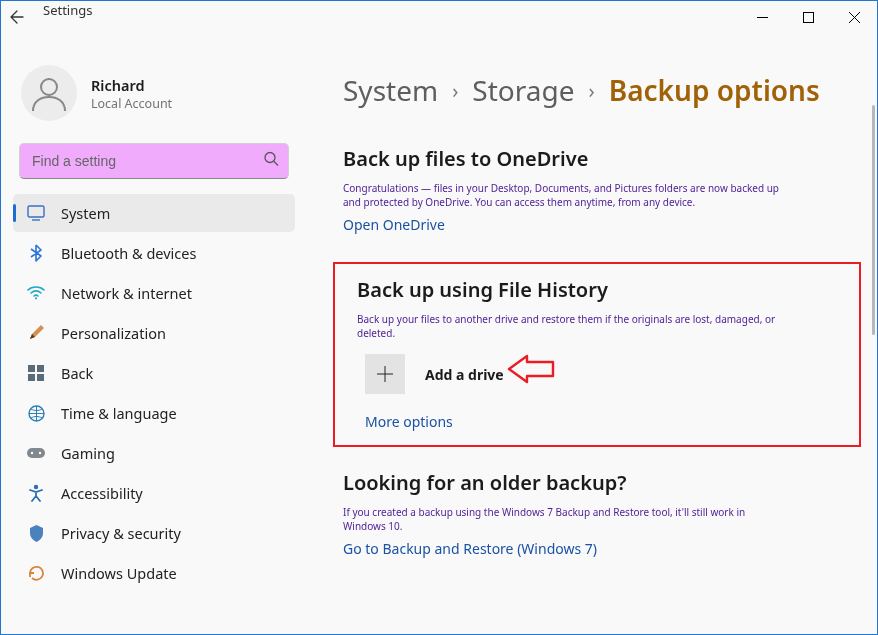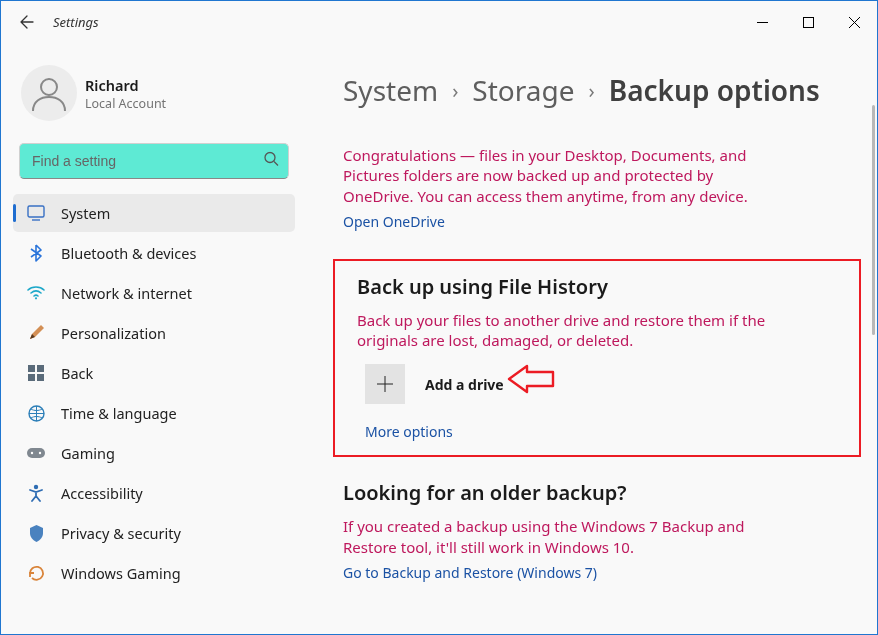--- a/index.html
+++ b/index.html
@@ -17,24 +17,21 @@
       width: 100%;
       height: 100%;
       border: 1px solid #2076d0;
       display: flex;
       flex-direction: column;
       background: #f9f9f9;
     }
     .titlebar {
       height: 42px;
       display: flex;
-      align-items: center;
-      padding-left: 10px;
       background: #f9f9f9;
-      font-style: italic;
     }
     .titlebar .back-btn {
       width: 32px; height: 32px;
       display:flex; align-items:center; justify-content:center;
       border-radius:4px;
     }
     .titlebar .title {
       margin-left: 10px;
       font-size: 13px;
       color: #333;
@@ -47,41 +44,41 @@
     .sidebar {
       width: 302px;
       padding: 12px 6px 0 10px;
       background: #f9f9f9;
       display:flex; flex-direction:column;
       gap: 0;
     }
     .profile {
       display:flex; align-items:center;
       padding: 10px 10px 22px 10px;
-      gap: 8px;
+      gap: 14px;
     }
     .avatar {
       width: 56px; height: 56px; border-radius: 50%;
       background: #ececec;
       display:flex;align-items:center;justify-content:center;
     }
     .username { font-weight: 600; font-size: 14.5px; }
     .accounttype { font-size: 12.5px; color: #737373; }
 
     .search-wrap {
       margin: 0 8px 14px 8px;
       position: relative;
     }
     .search {
       width: 100%;
       height: 36px;
       border: 1px solid #d0d0d0;
       border-bottom: 1px solid #888;
       border-radius: 5px;
-      background: #5eead4;
+      background: #f0abfc;
       padding: 0 36px 0 12px;
       font-size: 14px;
       outline: none;
       color: #333;
     }
     .search::placeholder { color: #666; }
     .search-icon {
       position:absolute; right: 10px; top: 50%; transform: translateY(-50%);
       color:#555;
     }
@@ -120,30 +117,30 @@
     }
     .breadcrumb {
       display:flex; align-items:center; gap: 14px;
       font-size: 28px;
       color: #5e5e5e;
       margin-bottom: 36px;
       flex-wrap:wrap;
     }
     .breadcrumb .crumb { cursor:default; }
     .breadcrumb .sep { color: #7a7a7a; font-size: 20px; }
-    .breadcrumb .current { font-weight: 600; color: #404040; }
+    .breadcrumb .current { font-weight: 600; color: #a16207; }
 
     .section-title {
       font-size: 20px;
       font-weight:600;
       margin-bottom: 10px;
     }
     .section-body {
-      font-size: 15px;
-      color: #be185d;
+      font-size: 10px;
+      color: #4c1d95;
       line-height: 1.35;
       max-width: 440px;
       margin-bottom: 6px;
     }
     .link { color: #1b52a4; font-size: 14px; cursor:pointer; }
     .section1 { margin-bottom: 28px; }
 
     .highlight-box {
       border: 2.5px solid #ec1c24;
       padding: 12px 4px 14px 22px;
@@ -304,37 +301,38 @@
             </span>
           <span>Privacy &amp; security</span>
         </div>
         <div class="nav-item">
           <span class="nav-icon">
               <svg width="17" height="17" viewBox="0 0 17 17">
                 <path d="M2 8.5 A6.5 6.5 0 1 1 4 13" stroke="#d9843a" stroke-width="1.8" fill="none"></path>
                 <path d="M2 12 L2 8 L6 8" stroke="#d9843a" stroke-width="1.8" fill="none"></path>
               </svg>
             </span>
-          <span>Windows Gaming</span>
+          <span>Windows Update</span>
         </div>
       </div>
     </div>
 
     <div class="main">
       <div class="scrollbar-fake"></div>
 
       <div class="breadcrumb">
         <span class="crumb">System</span>
         <span class="sep">›</span>
         <span class="crumb">Storage</span>
         <span class="sep">›</span>
         <span class="crumb current">Backup options</span>
       </div>
 
       <div class="section1">
+        <div class="section-title">Back up files to OneDrive</div>
         <div class="section-body">Congratulations — files in your Desktop, Documents, and Pictures folders are now backed up and protected by OneDrive. You can access them anytime, from any device.</div>
         <div class="link">Open OneDrive</div>
       </div>
 
       <div class="highlight-box">
         <div class="section-title">Back up using File History</div>
         <div class="section-body">Back up your files to another drive and restore them if the originals are lost, damaged, or deleted.</div>
         <div class="add-drive-row">
           <div class="plus-btn">
             <svg width="18" height="18" viewBox="0 0 18 18">

